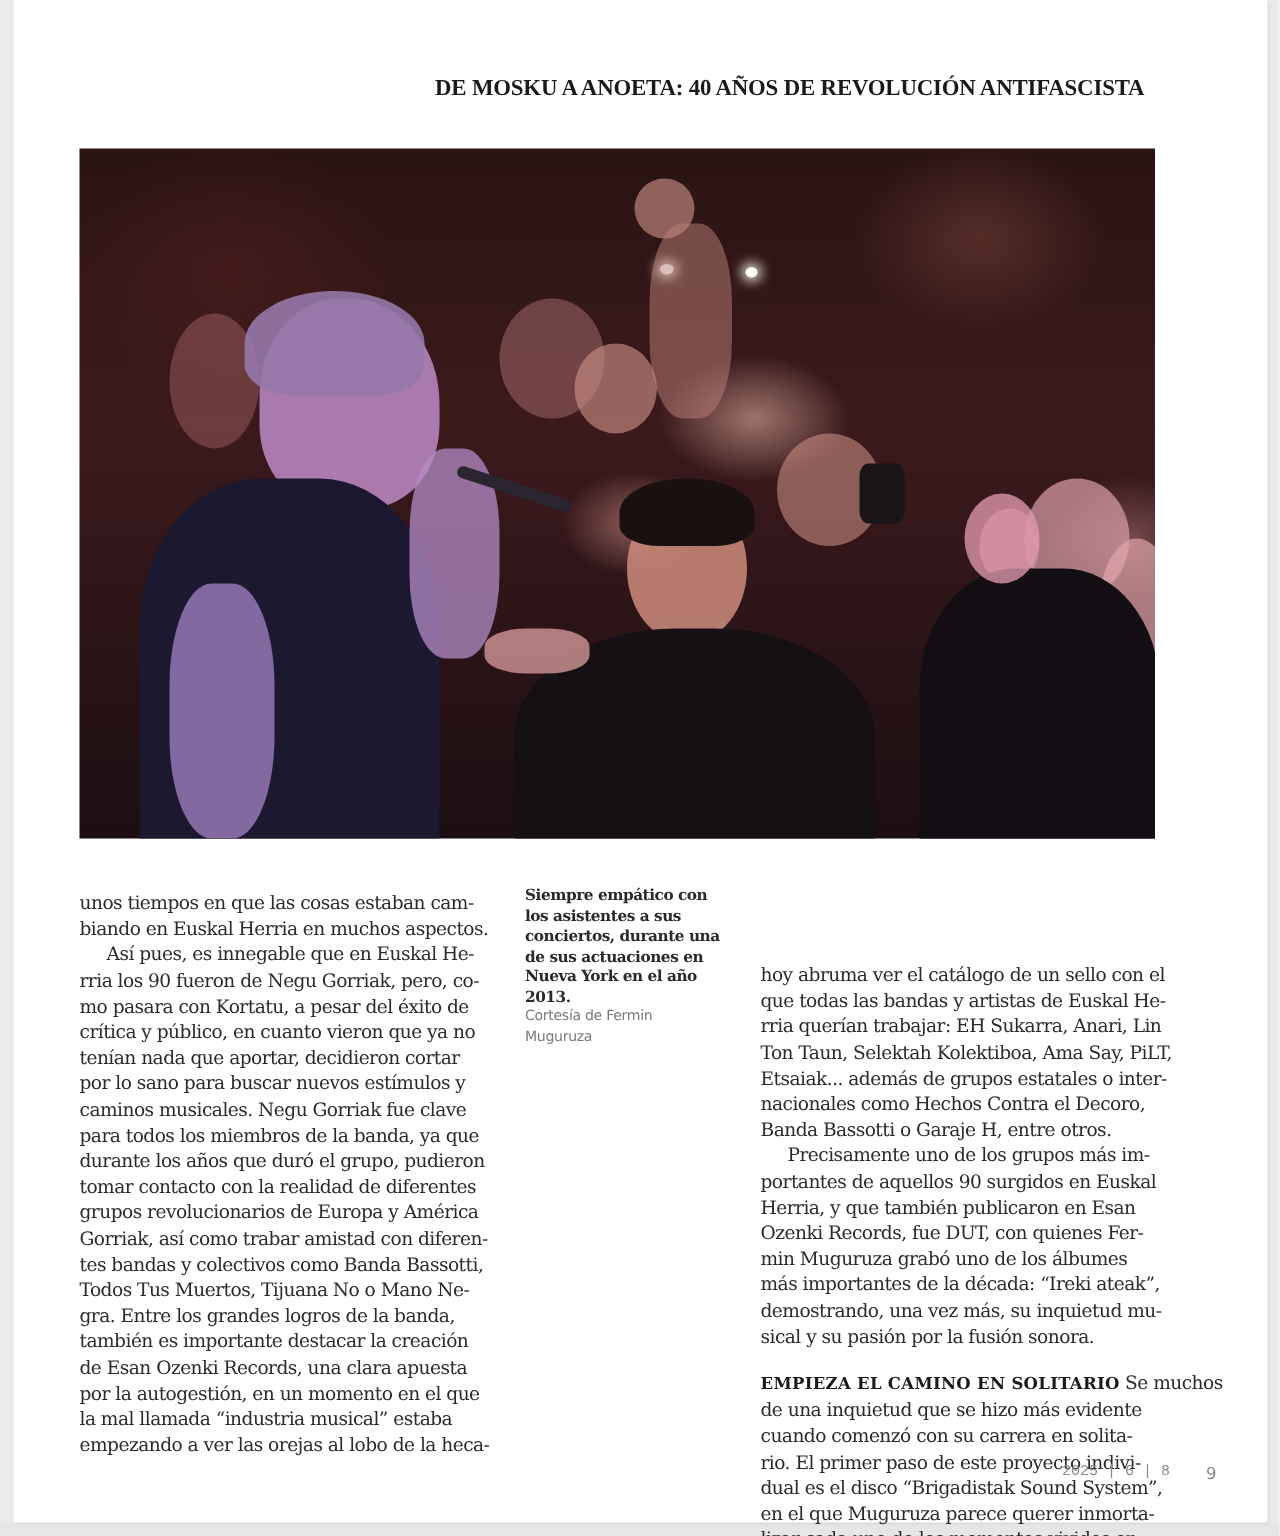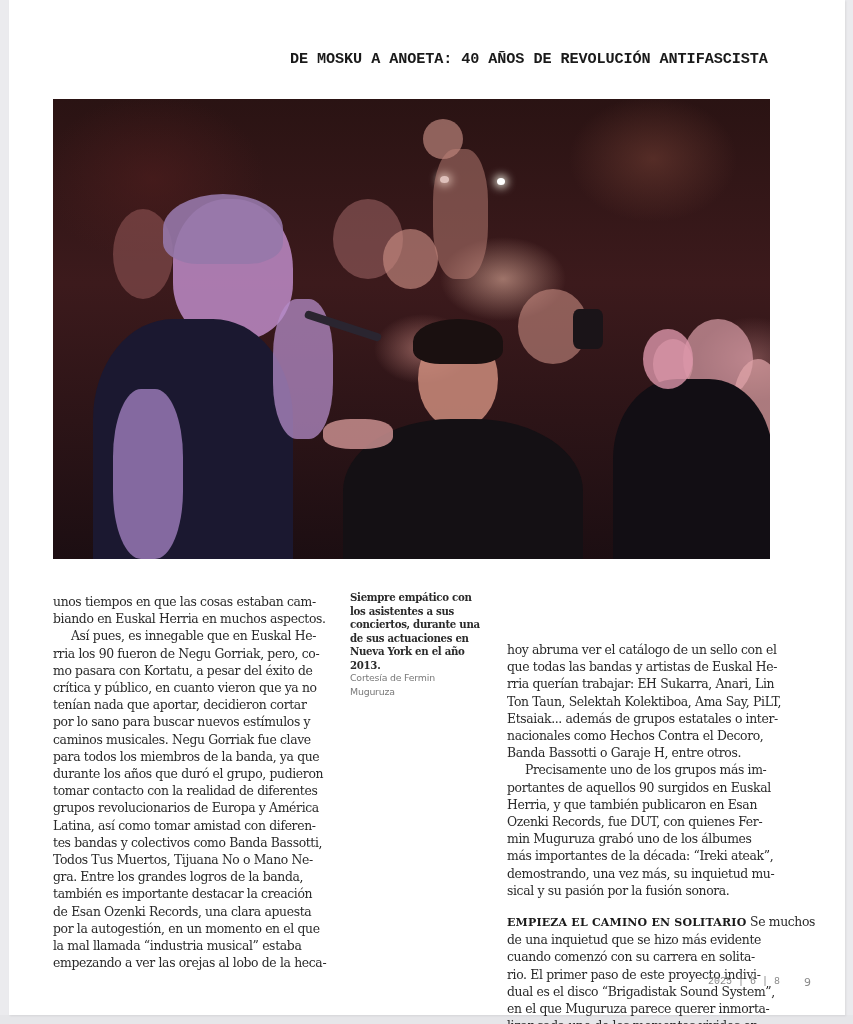--- a/index.html
+++ b/index.html
@@ -13,21 +13,21 @@
     position:absolute; left:9px; top:0; width:836px; height:1015px;
     background:#ffffff;
     box-shadow: 1px 1px 2px rgba(0,0,0,0.08);
   }
   .page-edge-left { position:absolute; left:0; top:0; width:9px; height:1024px; background:#ebebee; }
   .page-edge-right { position:absolute; right:0; top:0; width:8px; height:1024px; background:#ebebee; }
   .page-edge-bottom { position:absolute; left:0; bottom:0; width:853px; height:9px; background:#e6e6e9; }
 
   .running-head {
     position:absolute; left:290px; top:50px; width:490px;
-    font-family: Liberation Mono, monospace;
+    font-family: Liberation Serif, serif;
     font-weight:bold; font-size:15.2px; letter-spacing:-0.1px;
     color:#1a1a1a; white-space:nowrap;
   }
 
   .photo {
     position:absolute; left:53px; top:99px; width:717px; height:460px;
     overflow:hidden;
     background:
       radial-gradient(ellipse 90px 60px at 450px 180px, rgba(240,190,170,0.55), transparent 70%),
       radial-gradient(ellipse 70px 50px at 370px 250px, rgba(230,160,150,0.5), transparent 70%),
@@ -123,21 +123,21 @@
   <span class="line">rria los 90 fueron de Negu Gorriak, pero, co-</span>
   <span class="line">mo pasara con Kortatu, a pesar del éxito de</span>
   <span class="line">crítica y público, en cuanto vieron que ya no</span>
   <span class="line">tenían nada que aportar, decidieron cortar</span>
   <span class="line">por lo sano para buscar nuevos estímulos y</span>
   <span class="line">caminos musicales. Negu Gorriak fue clave</span>
   <span class="line">para todos los miembros de la banda, ya que</span>
   <span class="line">durante los años que duró el grupo, pudieron</span>
   <span class="line">tomar contacto con la realidad de diferentes</span>
   <span class="line">grupos revolucionarios de Europa y América</span>
-  <span class="line">Latina, así como tomar amistad con diferen-</span>
+  <span class="line">Gorriak, así como trabar amistad con diferen-</span>
   <span class="line">tes bandas y colectivos como Banda Bassotti,</span>
   <span class="line">Todos Tus Muertos, Tijuana No o Mano Ne-</span>
   <span class="line">gra. Entre los grandes logros de la banda,</span>
   <span class="line">también es importante destacar la creación</span>
   <span class="line">de Esan Ozenki Records, una clara apuesta</span>
   <span class="line">por la autogestión, en un momento en el que</span>
   <span class="line">la mal llamada “industria musical” estaba</span>
   <span class="line">empezando a ver las orejas al lobo de la heca-</span>
 </div>
 

